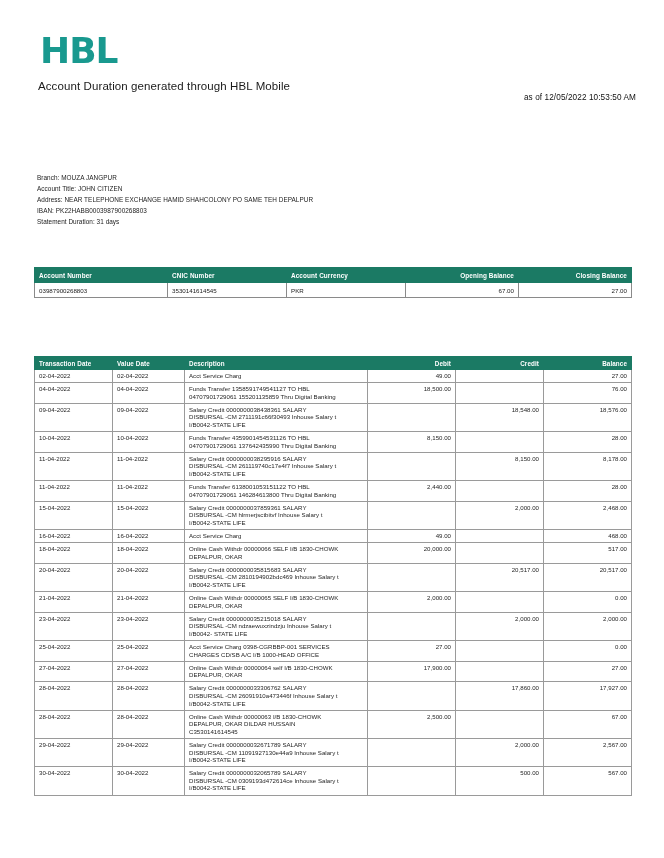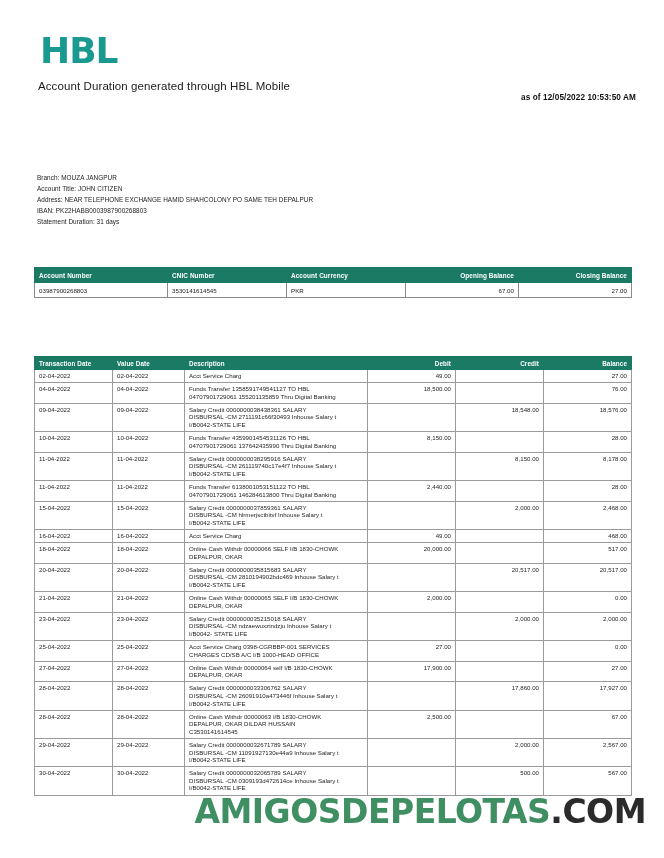--- a/index.html
+++ b/index.html
@@ -41,21 +41,21 @@
     top: 80px;
     font-size: 11.5px;
     color: #1a1a1a;
     letter-spacing: 0.1px;
   }
   .asof {
     position: absolute;
     right: 28px;
     top: 93px;
     font-size: 8.2px;
-    font-weight: bold;
+    font-weight: normal;
     color: #111;
     letter-spacing: 0.1px;
   }
 
   
   .info {
     position: absolute;
     left: 37px;
     top: 172px;
     font-size: 6.4px;
@@ -413,17 +413,14 @@
             <div class="desc-line">DISBURSAL -CM 0309193d472614ce Inhouse Salary t</div>
             <div class="desc-line">I/B0042-STATE LIFE</div>
           </td>
           <td class="num"></td>
           <td class="num">500.00</td>
           <td class="num">567.00</td>
         </tr>
       </tbody>
   </table>
 
-  <div class="watermark">
-    <span class="wm-a">AMIGOSDEPELOTAS</span><span class="wm-b">.COM</span>
-  </div>
 
 </div>
 
 </body></html>

